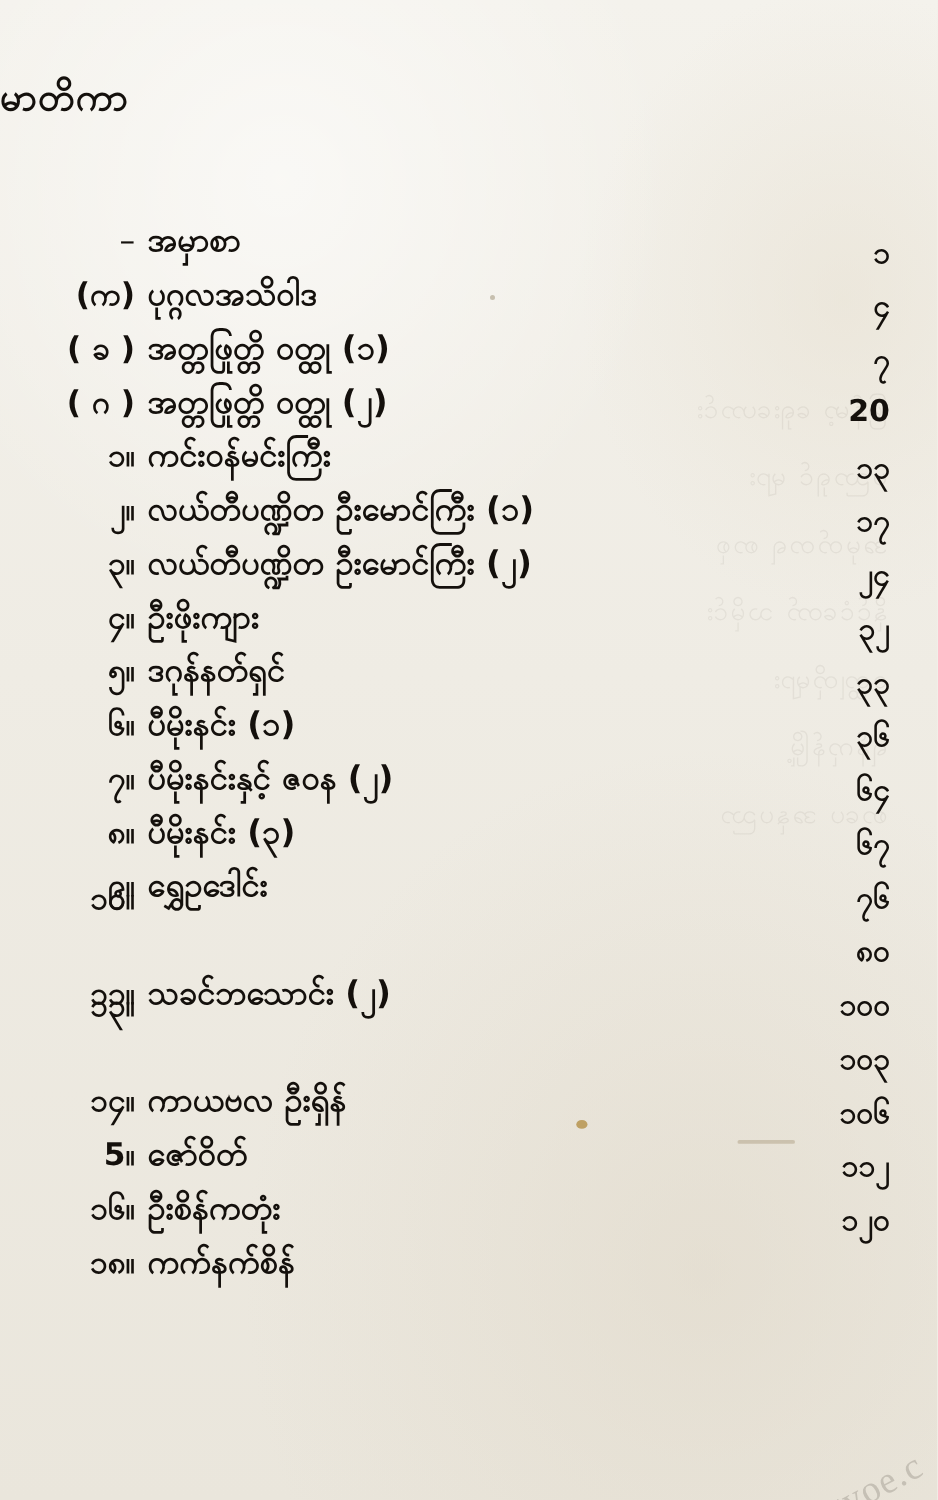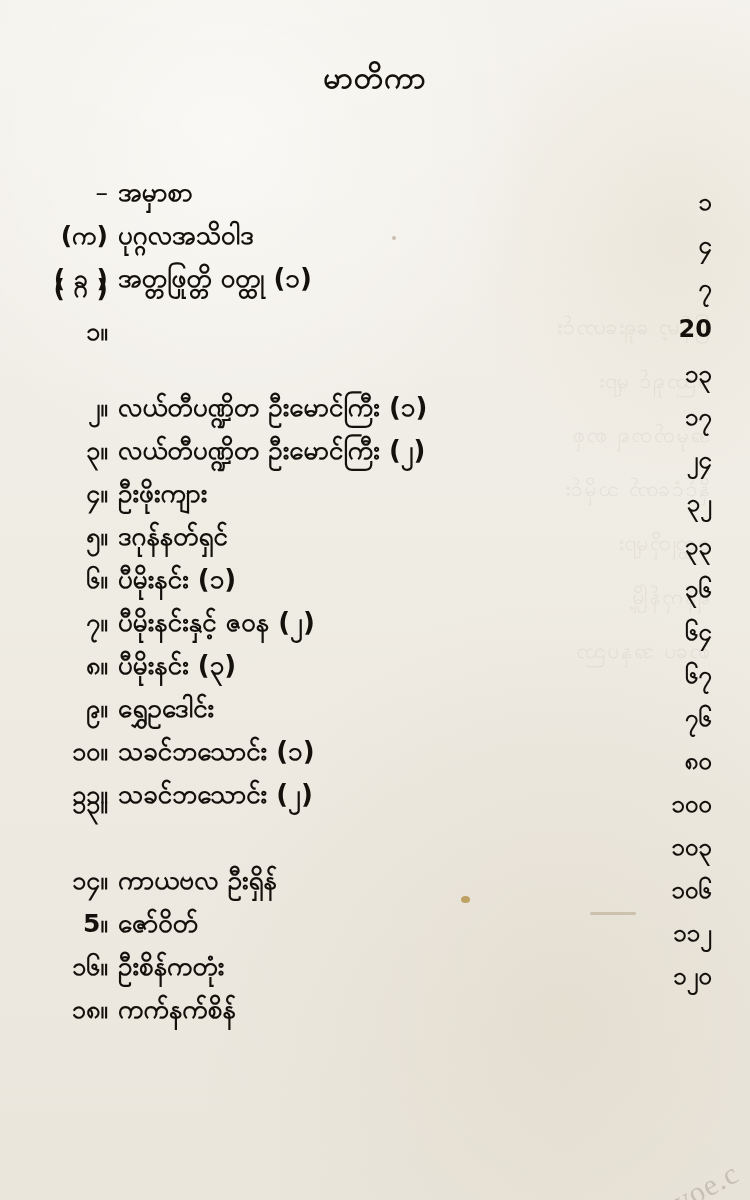--- a/index.html
+++ b/index.html
@@ -48,21 +48,20 @@
   }
   .content {
     position: absolute;
     inset: 0;
   }
   .doc-title {
     position: absolute;
     top: 58px;
     left: 0;
     width: 750px;
-    text-align: center;
     font-size: 30px;
     font-weight: 700;
     letter-spacing: 1px;
   }
   .toc {
     position: absolute;
     top: 143px;
     left: 0;
     width: 750px;
   }
@@ -152,25 +151,27 @@
     </div>
 
     <div class="toc-row">
       <span class="num">( ခ )</span>
       <span class="label">အတ္တဖြုတ္တိ ဝတ္ထု (၁)</span>
       <span class="page">၄</span>
     </div>
 
     <div class="toc-row">
       <span class="num">( ဂ )</span>
+      <span class="label">အတ္တဖြုတ္တိ ဝတ္ထု (၂)</span>
       <span class="page">၇</span>
     </div>
 
     <div class="toc-row">
       <span class="num">၁။</span>
+      <span class="label">ကင်းဝန်မင်းကြီး</span>
       <span class="page">20</span>
     </div>
 
     <div class="toc-row">
       <span class="num">၂။</span>
       <span class="label">လယ်တီပဏ္ဍိတ ဦးမောင်ကြီး (၁)</span>
       <span class="page">၁၃</span>
     </div>
 
     <div class="toc-row">
@@ -210,21 +211,20 @@
     </div>
 
     <div class="toc-row">
       <span class="num">၉။</span>
       <span class="label">ရွှေဥဒေါင်း</span>
       <span class="page">၆၇</span>
     </div>
 
     <div class="toc-row">
       <span class="num">၁၀။</span>
-      <span class="label">သခင်ဘသောင်း (၁)</span>
       <span class="page">၇၆</span>
     </div>
 
     <div class="toc-row">
       <span class="num">၁၁။</span>
       <span class="label">သခင်ဘသောင်း (၂)</span>
       <span class="page">၈၀</span>
     </div>
 
 

